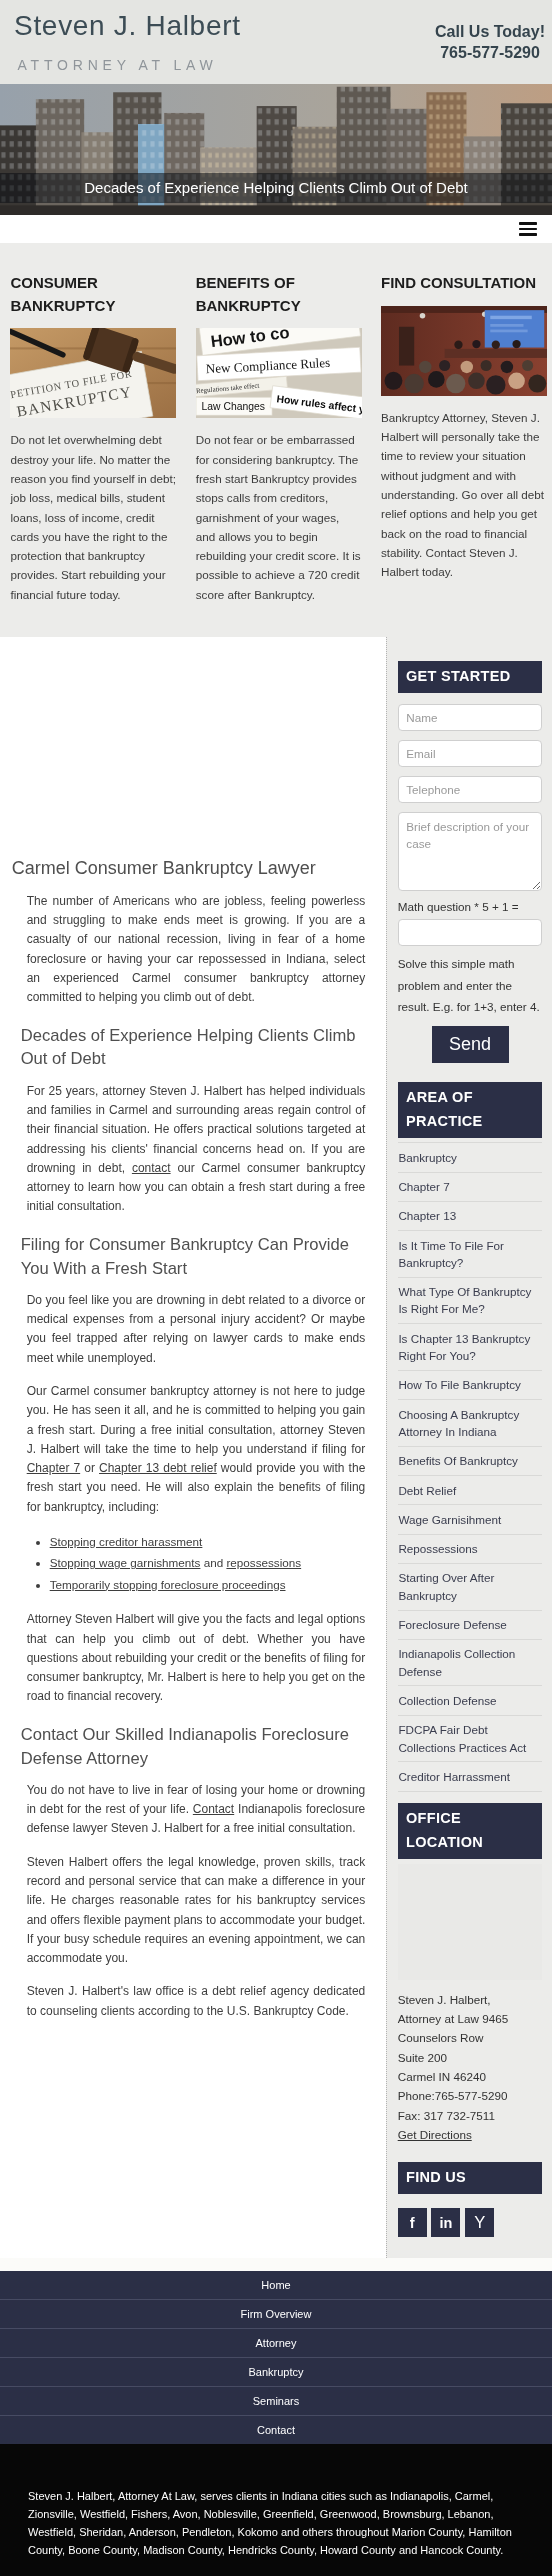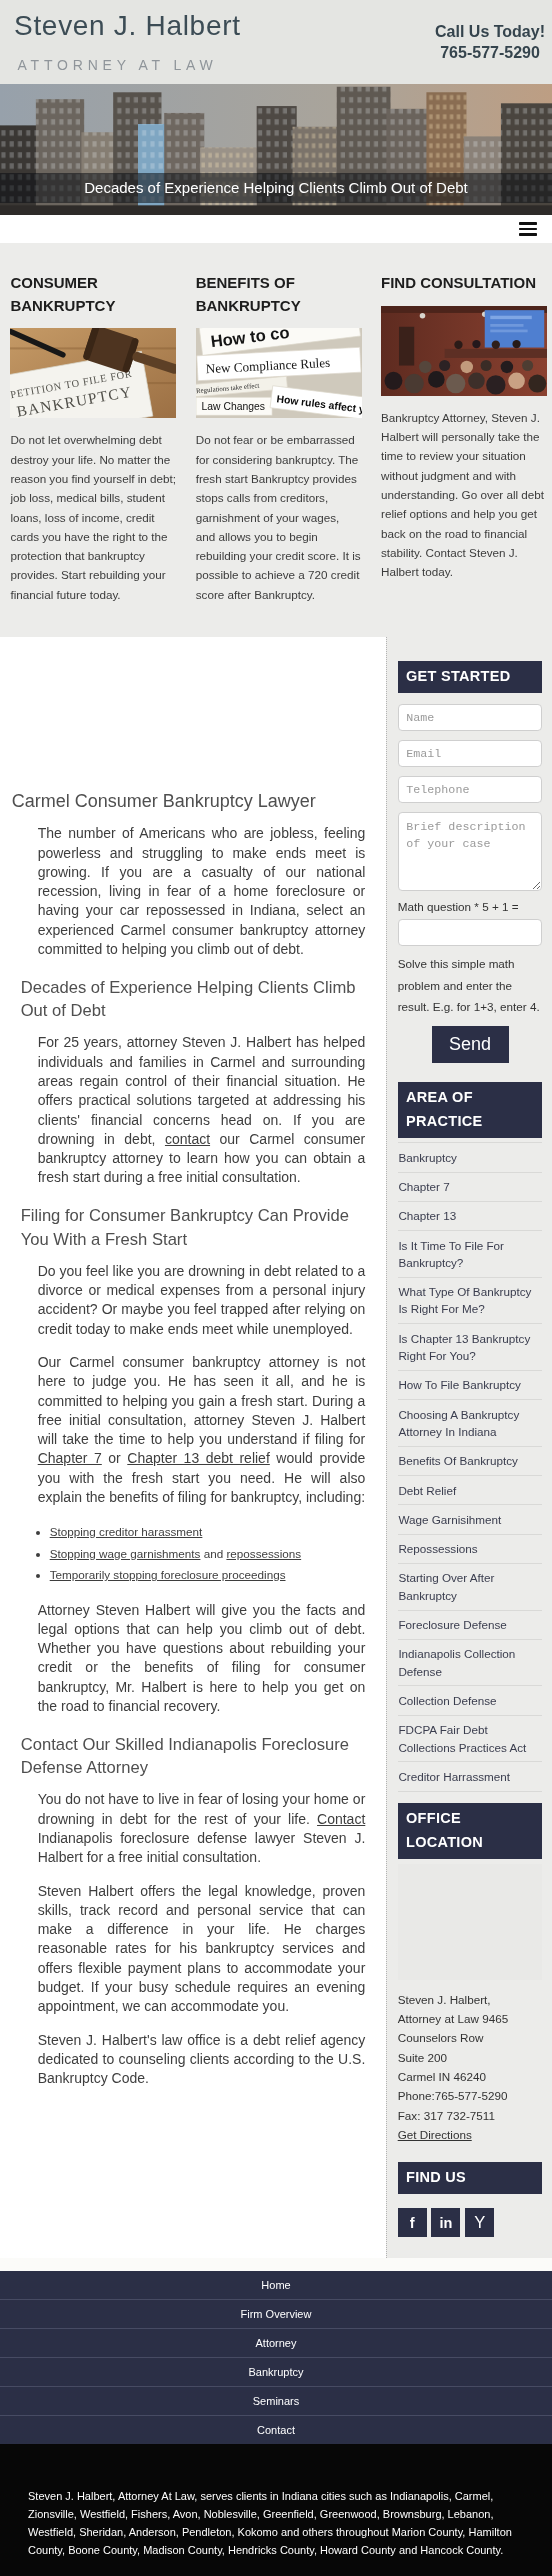--- a/index.html
+++ b/index.html
@@ -29,30 +29,30 @@
   .feature h2{margin:0 0 11px;font-size:15px;line-height:1.5;font-weight:700;color:#1d1d1d}
   .feature-img{width:166px;height:90px;margin-bottom:12.4px}
   .feature-img svg{display:block;width:166px;height:90px}
   .feature p{margin:0;font-size:11.7px;line-height:19.3px;color:#3c3c3c}
 
   
   .main{display:flex;background:#ffffff;align-items:center}
   .article{width:387px;padding:14px 21px 28px 11.7px}
   .article h1{margin:11px 0 11px;font-size:18px;font-weight:400;color:#4f4f4f;line-height:1.3}
   .article h2{margin:16.6px 0 11px 9px;font-size:16.6px;font-weight:400;color:#4f4f4f;line-height:1.4}
-  .article p{margin:0 0 14px 26px;font-size:14px;line-height:19.3px;text-align:justify}
+  .article p{margin:0 0 14px 15px;font-size:12px;line-height:19.3px;text-align:justify}
   .article ul{margin:0 0 15px 9px;padding-left:29px}
   .article li{font-size:11.7px;line-height:21.4px}
   .inline-link{color:#3e3e3e;text-decoration:underline}
 
   
   .sidebar{width:166px;background:#ececea;border-left:0.7px dotted #b3b3b3;padding:24px 9.7px 21px 10.4px}
   .side-header{background:#2b2f46;color:#ffffff;font-size:14.5px;line-height:1.65;padding:4.1px 8.3px;font-weight:700;letter-spacing:0.3px}
   .gs-header{margin-bottom:11px}
-  .field{display:block;width:100%;height:27px;border:0.7px solid #cfcfcf;border-radius:4.1px;background:#ffffff;margin-bottom:9px;padding:0 7.6px;font-size:11.7px;color:#333333;font-family:Liberation Mono, monospace;outline:none}
+  .field{display:block;width:100%;height:27px;border:0.7px solid #cfcfcf;border-radius:4.1px;background:#ffffff;margin-bottom:9px;padding:0 7.6px;font-size:11.7px;color:#333333;font-family:Liberation Sans, sans-serif;outline:none}
   .field::placeholder{color:#9a9a9a}
   textarea.field{height:79px;padding-top:6.2px;resize:vertical;line-height:16.6px}
   .math-label{font-size:11.7px;color:#333333;margin:2.8px 0 6.2px}
   .math-help{font-size:11.7px;line-height:21.4px;color:#333333;margin:-2.1px 0 8.3px}
   .send-btn{display:block;margin:2.8px auto 19.3px;width:77px;height:37px;background:#2b2f46;color:#ffffff;border:none;font-size:18px;font-family:"Liberation Sans",sans-serif;cursor:pointer}
   .aop-header{margin:0 0 4.1px}
   ul.areas{list-style:none;margin:0 0 11px;padding:0}
   ul.areas li{border-bottom:0.7px solid #d9d9d7;padding:5.5px 0.7px}
   ul.areas li:first-child{border-top:0.7px solid #d9d9d7}
   ul.areas a{display:block;color:#3a3d4e;font-size:11.7px;line-height:17.3px;text-decoration:none}
@@ -256,21 +256,21 @@
 </section>
 
 <div class="main">
 
   <article class="article">
     <h1>Carmel Consumer Bankruptcy Lawyer</h1>
     <p>The number of Americans who are jobless, feeling powerless and struggling to make ends meet is growing. If you are a casualty of our national recession, living in fear of a home foreclosure or having your car repossessed in Indiana, select an experienced Carmel consumer bankruptcy attorney committed to helping you climb out of debt.</p>
     <h2>Decades of Experience Helping Clients Climb Out of Debt</h2>
     <p><span>For 25 years, attorney Steven J. Halbert has helped individuals and families in Carmel and surrounding areas regain control of their financial situation. He offers practical solutions targeted at addressing his clients' financial concerns head on. If you are drowning in debt, </span><a href="#" class="inline-link">contact</a><span> our Carmel consumer bankruptcy attorney to learn how you can obtain a fresh start during a free initial consultation.</span></p>
     <h2>Filing for Consumer Bankruptcy Can Provide You With a Fresh Start</h2>
-    <p>Do you feel like you are drowning in debt related to a divorce or medical expenses from a personal injury accident? Or maybe you feel trapped after relying on credit today to make ends meet while unemployed.</p>
+    <p>Do you feel like you are drowning in debt related to a divorce or medical expenses from a personal injury accident? Or maybe you feel trapped after relying on lawyer cards to make ends meet while unemployed.</p>
     <p><span>Our Carmel consumer bankruptcy attorney is not here to judge you. He has seen it all, and he is committed to helping you gain a fresh start. During a free initial consultation, attorney Steven J. Halbert will take the time to help you understand if filing for </span><a href="#" class="inline-link">Chapter 7</a><span> or </span><a href="#" class="inline-link">Chapter 13 debt relief</a><span> would provide you with the fresh start you need. He will also explain the benefits of filing for bankruptcy, including:</span></p>
     <ul>
       <li><a href="#" class="inline-link">Stopping creditor harassment</a></li>
       <li><a href="#" class="inline-link">Stopping wage garnishments</a><span> and </span><a href="#" class="inline-link">repossessions</a></li>
       <li><a href="#" class="inline-link">Temporarily stopping foreclosure proceedings</a></li>
     </ul>
     <p>Attorney Steven Halbert will give you the facts and legal options that can help you climb out of debt. Whether you have questions about rebuilding your credit or the benefits of filing for consumer bankruptcy, Mr. Halbert is here to help you get on the road to financial recovery.</p>
     <h2>Contact Our Skilled Indianapolis Foreclosure Defense Attorney</h2>
     <p><span>You do not have to live in fear of losing your home or drowning in debt for the rest of your life. </span><a href="#" class="inline-link">Contact</a><span> Indianapolis foreclosure defense lawyer Steven J. Halbert for a free initial consultation.</span></p>
     <p>Steven Halbert offers the legal knowledge, proven skills, track record and personal service that can make a difference in your life. He charges reasonable rates for his bankruptcy services and offers flexible payment plans to accommodate your budget. If your busy schedule requires an evening appointment, we can accommodate you.</p>

